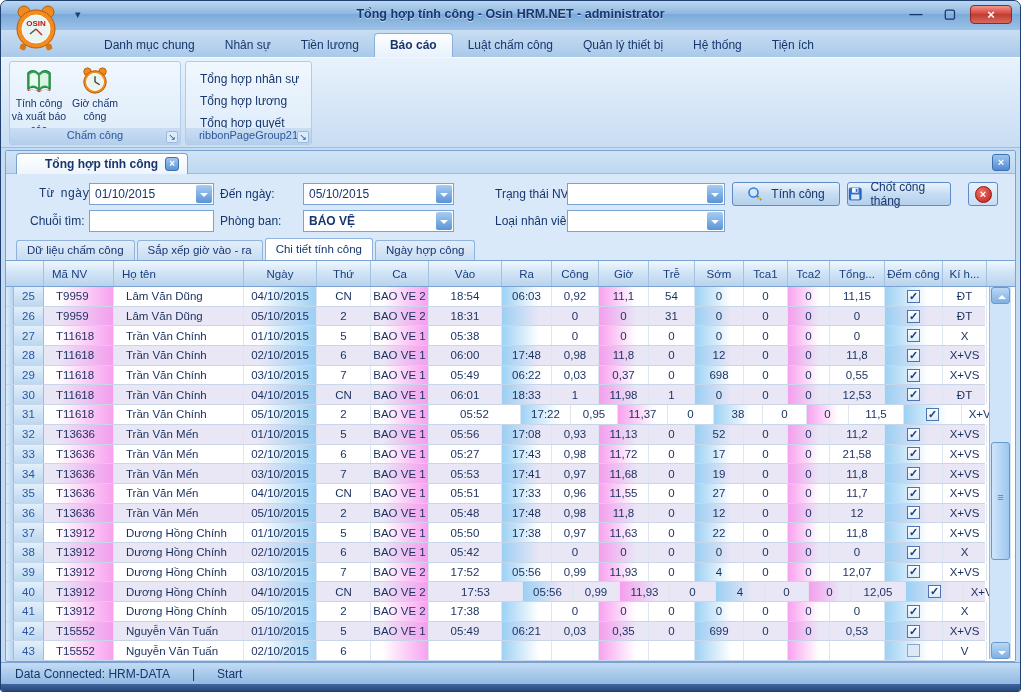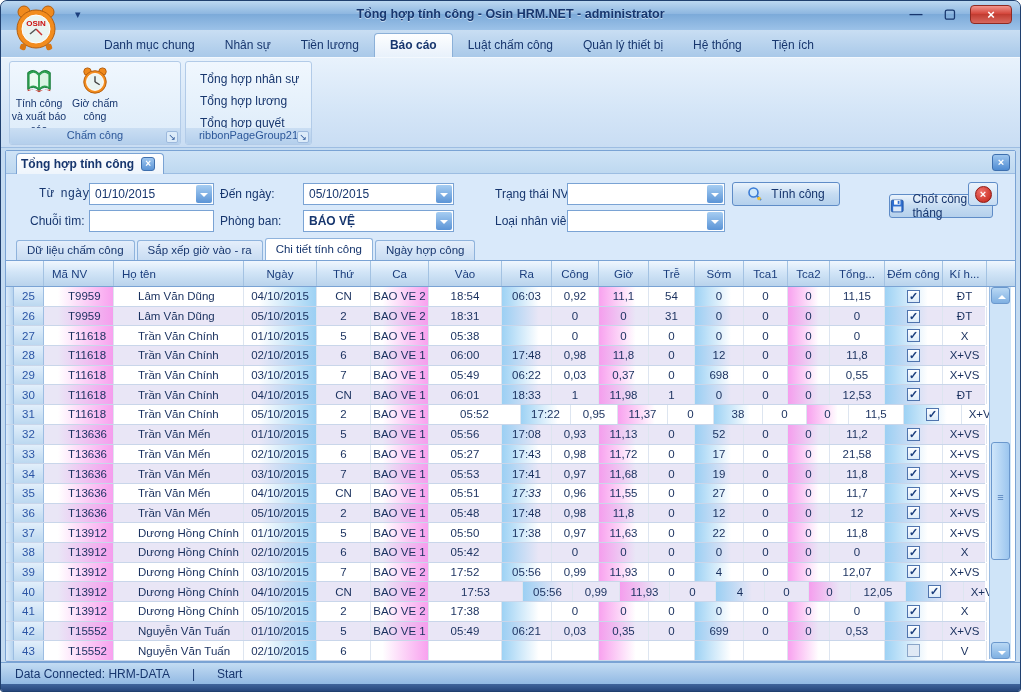--- a/index.html
+++ b/index.html
@@ -46,21 +46,21 @@
   .bigbtn { width:56px; padding-top:2px; text-align:center; color:#17366e; font-size:10.5px; line-height:1.25; }
   .bigbtn svg { width:30px; height:30px; display:block; margin:0 auto 1px; }
   .menu-items { padding:6px 2px 0 10px; }
   .menu-item { font-size:12px; color:#17366e; padding:4px 4px; }
 
   
   .docarea { position:absolute; left:4px; top:149px; right:4px; bottom:29px;
              border:1px solid #7aa3d4; background:#d9e9fa; border-radius:2px; }
   .doctabs { position:absolute; left:0; right:0; top:0; height:23px; border-bottom:1px solid #9cbde2;
              background:linear-gradient(#cfe3f6,#bed8f0); }
-  .doctab { position:absolute; left:10px; top:2px; height:21px; padding:0 8px 0 4px;
+  .doctab { position:absolute; left:10px; top:2px; height:21px; padding:0 8px 0 28px;
             background:linear-gradient(#ffffff,#eef5fc); border:1px solid #7aa3d4; border-bottom:none;
             border-radius:4px 4px 0 0; display:flex; align-items:center; gap:7px;
             color:#17366e; font-size:12px; font-weight:bold; }
   .tab-close { width:14px; height:14px; background:linear-gradient(#9ec6ef,#5b94d6); border:1px solid #3e6fae;
                border-radius:3px; color:#fff; font-size:10px; line-height:12px; text-align:center; font-weight:bold; }
   .doc-close { position:absolute; right:5px; top:3px; width:18px; height:17px;
                background:linear-gradient(#9ec6ef,#4f8bd2); border:1px solid #3e6fae; border-radius:3px;
                color:#fff; font-size:11px; line-height:15px; text-align:center; font-weight:bold; }
 
   
@@ -96,21 +96,21 @@
   .ghead { display:flex; height:26px; background:linear-gradient(#f0f7fe,#d2e5f7 45%,#b9d3ec);
            border-bottom:1px solid #7aa3d4; }
   .ghead .hcell { flex:none; border-right:1px solid #a3c2e2; color:#1b3e7d; font-size:11.5px;
            display:flex; align-items:center; justify-content:center; overflow:hidden; white-space:nowrap; }
   .ghead .hcell.al { justify-content:flex-start; padding-left:8px; }
   .grows { position:absolute; left:0; right:30px; top:26px; bottom:0; display:flex; flex-direction:column; }
   .grow { flex:1; display:flex; border-bottom:1px solid #c9d6ea; background:#fff; }
   .grow.alt { background:#e9e6f6; }
   .gcell { flex:none; border-right:1px solid #dde5f0; font-size:11.5px; color:#19305e;
            display:flex; align-items:center; justify-content:center; overflow:hidden; white-space:nowrap; }
-  .gcell.al { justify-content:flex-start; padding-left:24px; }
+  .gcell.al { justify-content:flex-start; padding-left:12px; }
   .ind { flex:none; width:8px; background:linear-gradient(to right,#dcebfa,#b7d4ef); border-right:1px solid #9cbde2; }
   .rownum { flex:none; width:30px; background:linear-gradient(#e2effb,#bcd8f0); border-right:1px solid #9cbde2;
             color:#2b55a5; font-size:11.5px; display:flex; align-items:center; justify-content:center; }
   .t-pink-r { background-image:linear-gradient(to right, rgba(255,255,255,0) 20%, rgba(247,145,236,0.85)); }
   .t-pink-l { background-image:linear-gradient(to right, rgba(247,145,236,0.85), rgba(255,255,255,0) 75%); }
   .t-blue-r { background-image:linear-gradient(to right, rgba(255,255,255,0) 20%, rgba(147,205,243,0.9)); }
   .t-blue-l { background-image:linear-gradient(to right, rgba(147,205,243,0.9), rgba(255,255,255,0) 75%); }
   .cbx { width:13px; height:13px; border:1px solid #4f74ae; background:linear-gradient(#fdfeff,#dcebf9);
          color:#1b3e7d; font-size:11px; line-height:11px; text-align:center; font-weight:bold; }
   .cbx.off { border-color:#8aa5c8; background:#dfe9f5; }
@@ -243,21 +243,21 @@
       </div>
 
       <div class="fbtn" style="left:726px; top:8px; width:108px;">
         <svg viewBox="0 0 16 16">
           <circle cx="6.5" cy="6.5" r="4.5" fill="#cfe8fa" stroke="#3a7bd5" stroke-width="1.6"></circle>
           <line x1="10" y1="10" x2="14" y2="14" stroke="#3a7bd5" stroke-width="2"></line>
           <circle cx="12" cy="12.5" r="1.8" fill="#f2c12e"></circle>
         </svg>
         <span>Tính công</span>
       </div>
-      <div class="fbtn" style="left:841px; top:20px; width:104px;margin-left:42px;">
+      <div class="fbtn" style="left:841px; top:8px; width:104px;">
         <svg viewBox="0 0 16 16">
           <rect x="1.5" y="1.5" width="13" height="13" rx="1.5" fill="#2f6fd0" stroke="#1c4f9e"></rect>
           <rect x="4.5" y="1.5" width="7" height="5" fill="#fff"></rect>
           <rect x="8.5" y="2.3" width="2" height="3.4" fill="#2f6fd0"></rect>
           <rect x="3.5" y="8.5" width="9" height="5.5" fill="#dce9f8"></rect>
         </svg>
         <span>Chốt công tháng</span>
       </div>
       <div class="redbtn" style="left:962px; top:8px;">
         <span class="redcircle">×</span>
@@ -514,21 +514,21 @@
           </div>
           <div class="grow">
             <div class="ind"></div>
             <div class="rownum">35</div>
             <div class="gcell t-pink-r al" style="width: 70px;">T13636</div>
             <div class="gcell al" style="width: 130px;">Trần Văn Mến</div>
             <div class="gcell t-blue-r" style="width: 73px;">04/10/2015</div>
             <div class="gcell" style="width: 54px;">CN</div>
             <div class="gcell t-pink-r" style="width: 58px;">BAO VE 1</div>
             <div class="gcell" style="width: 73px;">05:51</div>
-            <div class="gcell t-blue-l" style="width: 50px; font-style: italic;">17:33</div>
+            <div class="gcell t-blue-l" style="width: 50px;">17:33</div>
             <div class="gcell" style="width: 47px;">0,96</div>
             <div class="gcell t-pink-l" style="width: 50px;">11,55</div>
             <div class="gcell" style="width: 46px;">0</div>
             <div class="gcell t-blue-l" style="width: 49px;">27</div>
             <div class="gcell" style="width: 44px;">0</div>
             <div class="gcell t-pink-l" style="width: 42px;">0</div>
             <div class="gcell" style="width: 55px;">11,7</div>
             <div class="gcell t-blue-l" style="width: 58px;">
               <span class="cbx">✓</span>
             </div>

